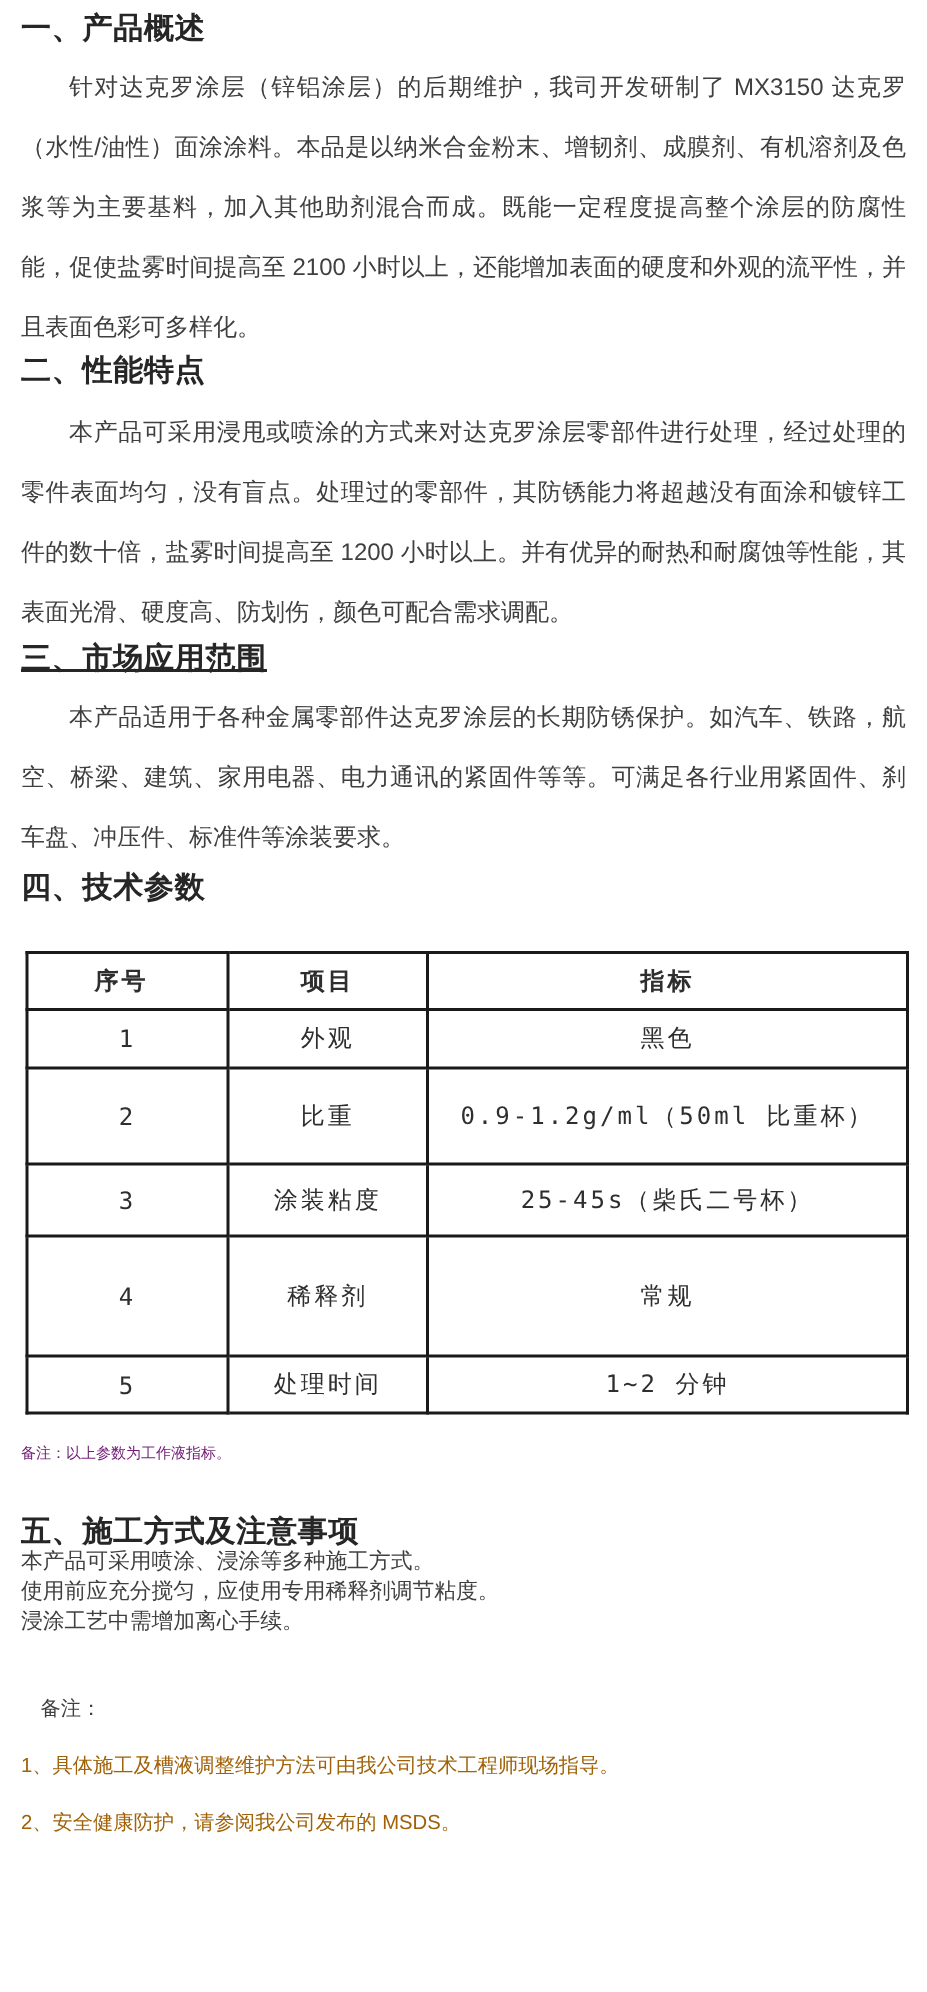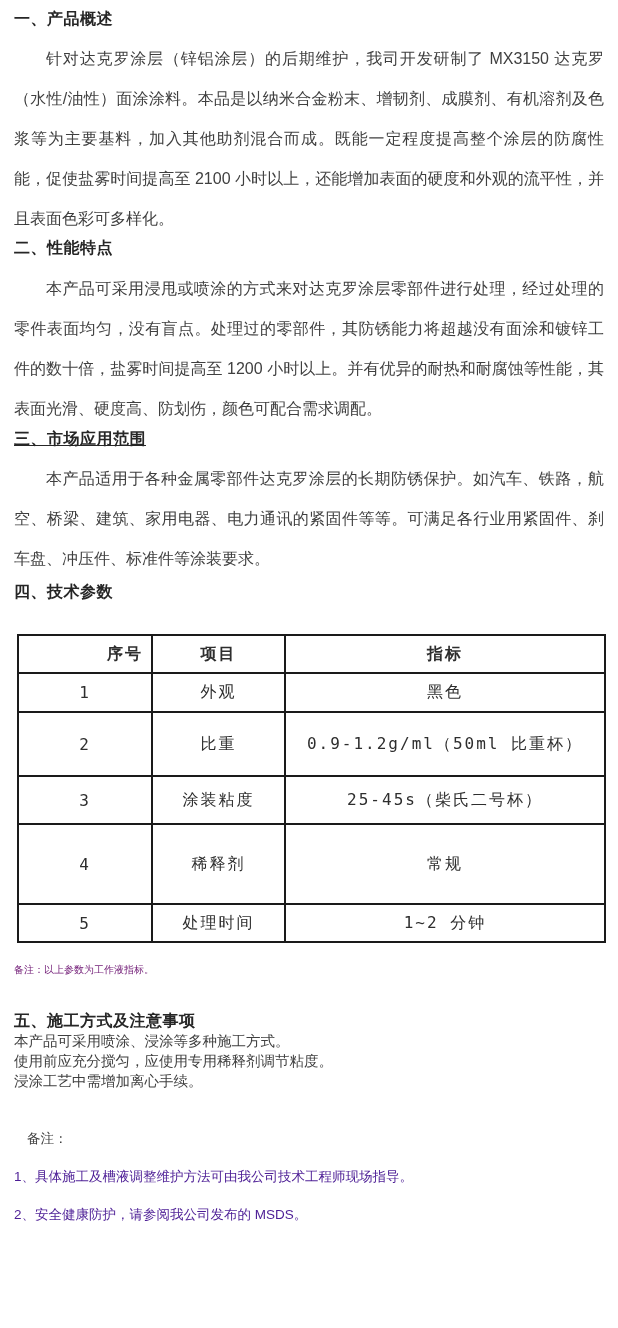--- a/index.html
+++ b/index.html
@@ -9,21 +9,21 @@
     width: 618px;
     height: 1328px;
     margin: 0 auto;
     background: #ffffff;
     padding: 9px 14px 0 14px;
     font-family: "Liberation Sans", "DejaVu Sans", sans-serif;
     color: #3f3f3f;
     overflow: hidden;
   }
   h2.sec-heading {
-    font-size: 16px;
+    font-size: 20px;
     font-weight: bold;
     color: #262626;
     line-height: 20px;
     letter-spacing: 0.5px;
   }
   p.body-para {
     margin-top: 10px;
     font-size: 16px;
     line-height: 40px;
     text-indent: 2em;
@@ -44,21 +44,21 @@
     border: 2px solid #1a1a1a;
     font-family: "DejaVu Sans Mono", "DejaVu Sans", monospace;
     font-size: 16px;
     color: #2e2e2e;
     text-align: center;
     vertical-align: middle;
     letter-spacing: 2px;
     font-weight: normal;
   }
   table.params th { font-weight: bold; height: 38px; }
-  table.params th.th-index { text-align: right; padding-right: 8px; }
+  table.params th.th-index { text-align: center; padding-right: 8px; }
   .col-index { width: 134px; }
   .col-item  { width: 133px; }
   .col-spec  { width: 320px; }
   tr.r1 td { height: 39px; }
   tr.r2 td { height: 64px; }
   tr.r3 td { height: 48px; }
   tr.r4 td { height: 80px; }
   tr.r5 td { height: 38px; }
   p.table-note {
     margin-top: 18px;
@@ -76,21 +76,21 @@
     margin-top: 38px;
     font-size: 13.5px;
     line-height: 20px;
     color: #3f3f3f;
     margin-left: 13px;
   }
   p.remark-item {
     margin-top: 18px;
     font-size: 13.5px;
     line-height: 20px;
-    color: #4c1d95;
+    color: #a16207;
   }
 </style>
 </head>
 <body>
 
 <div class="page">
 
   <h2 class="sec-heading h-s1">一、产品概述</h2>
   <p class="body-para">针对达克罗涂层（锌铝涂层）的后期维护，我司开发研制了 MX3150 达克罗（水性/油性）面涂涂料。本品是以纳米合金粉末、增韧剂、成膜剂、有机溶剂及色浆等为主要基料，加入其他助剂混合而成。既能一定程度提高整个涂层的防腐性能，促使盐雾时间提高至 2100 小时以上，还能增加表面的硬度和外观的流平性，并且表面色彩可多样化。</p>
 

